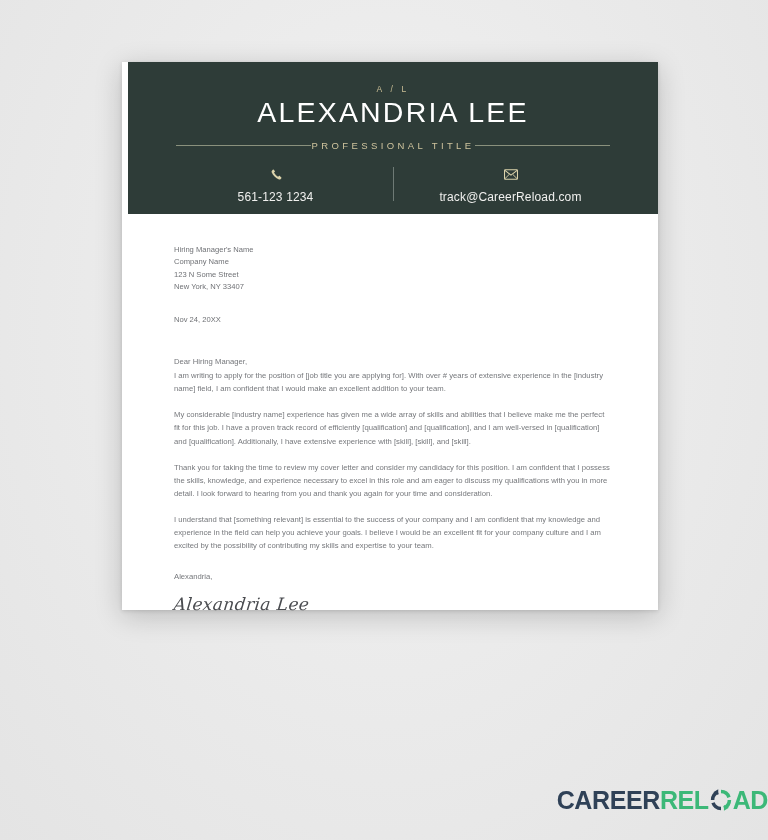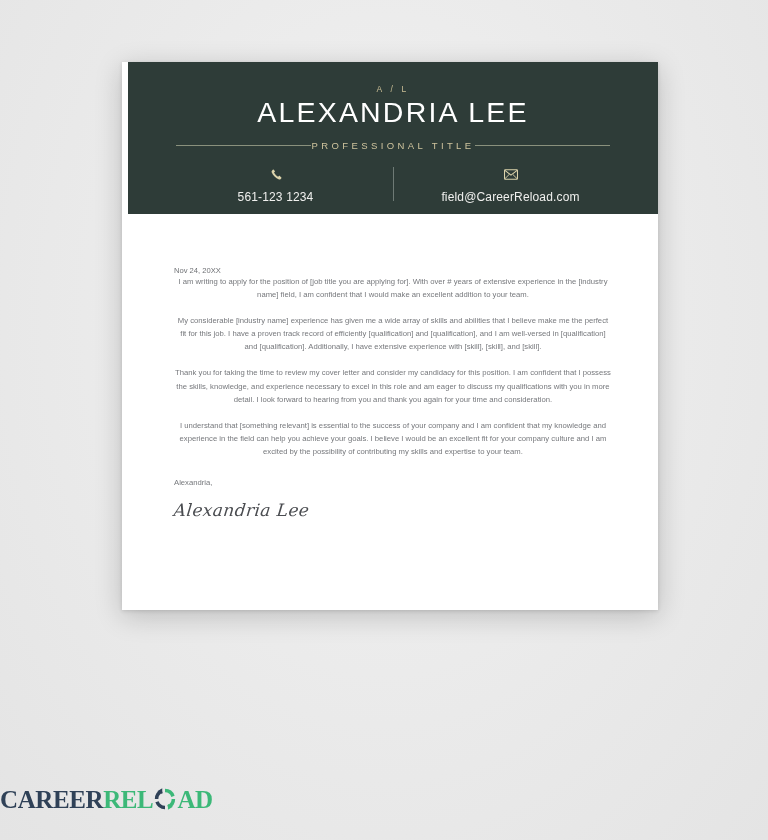--- a/index.html
+++ b/index.html
@@ -145,21 +145,21 @@
     color: #76787c;
     font-size: 7.7px;
     line-height: 1.68;
   }
 
   .body-para {
     color: #76787c;
     font-size: 7.7px;
     line-height: 1.70;
     margin: 0 0 13px 0;
-    text-align: center;
+    text-align: left;
   }
   .body-para.first { margin-top: 0; }
 
   .closing {
     margin-top: 20px;
     color: #76787c;
     font-size: 7.7px;
   }
 
   .signature {
@@ -173,23 +173,22 @@
     transform-origin: left center;
     display: inline-block;
   }
 
   
   #brand {
     position: absolute;
     left: 0;
     right: 0;
     top: 786px;
-    text-align: left;
-    white-space: nowrap;
-    font-family: Liberation Serif, serif;
+    text-align: right;
+    white-space: nowrap;
   }
   .brand-text {
     font-size: 25px;
     font-weight: bold;
     letter-spacing: -0.4px;
     display: inline-block;
     vertical-align: middle;
   }
   .brand-career { color: #2f4157; }
   .brand-rel { color: #3cb878; }
@@ -233,32 +232,39 @@
         </div>
 
         <div class="contact-col">
           <span class="contact-icon">
             <svg width="14" height="11" viewBox="0 0 24 18">
               <rect x="0.9" y="0.9" width="22.2" height="16.2" rx="1.2" fill="none" stroke="#dcd3ab" stroke-width="1.8"></rect>
               <path d="M1.6 1.8 L12 10 L22.4 1.8" fill="none" stroke="#dcd3ab" stroke-width="1.8"></path>
               <path d="M1.6 16.2 L8.6 9.2 M22.4 16.2 L15.4 9.2" fill="none" stroke="#dcd3ab" stroke-width="1.6"></path>
             </svg>
           </span>
-          <span class="contact-text">field@CareerReload.com</span>
+          <span class="contact-text">track@CareerReload.com</span>
         </div>
 
 
       </div>
     </div>
 
     <div id="letter-body">
 
+      <div class="recipient">
+        <div>Hiring Manager's Name</div>
+        <div>Company Name</div>
+        <div>123 N Some Street</div>
+        <div>New York, NY 33407</div>
+      </div>
 
       <div class="date-line">Nov 24, 20XX</div>
 
+      <div class="salutation">Dear Hiring Manager,</div>
 
       <p class="body-para first">I am writing to apply for the position of [job title you are applying for]. With over # years of extensive experience in the [industry name] field, I am confident that I would make an excellent addition to your team.</p>
       <p class="body-para">My considerable [industry name] experience has given me a wide array of skills and abilities that I believe make me the perfect fit for this job. I have a proven track record of efficiently [qualification] and [qualification], and I am well-versed in [qualification] and [qualification]. Additionally, I have extensive experience with [skill], [skill], and [skill].</p>
       <p class="body-para">Thank you for taking the time to review my cover letter and consider my candidacy for this position. I am confident that I possess the skills, knowledge, and experience necessary to excel in this role and am eager to discuss my qualifications with you in more detail. I look forward to hearing from you and thank you again for your time and consideration.</p>
       <p class="body-para">I understand that [something relevant] is essential to the success of your company and I am confident that my knowledge and experience in the field can help you achieve your goals. I believe I would be an excellent fit for your company culture and I am excited by the possibility of contributing my skills and expertise to your team.</p>
 
       <div class="closing">Alexandria,</div>
 
       <div class="signature">Alexandria Lee</div>
 

